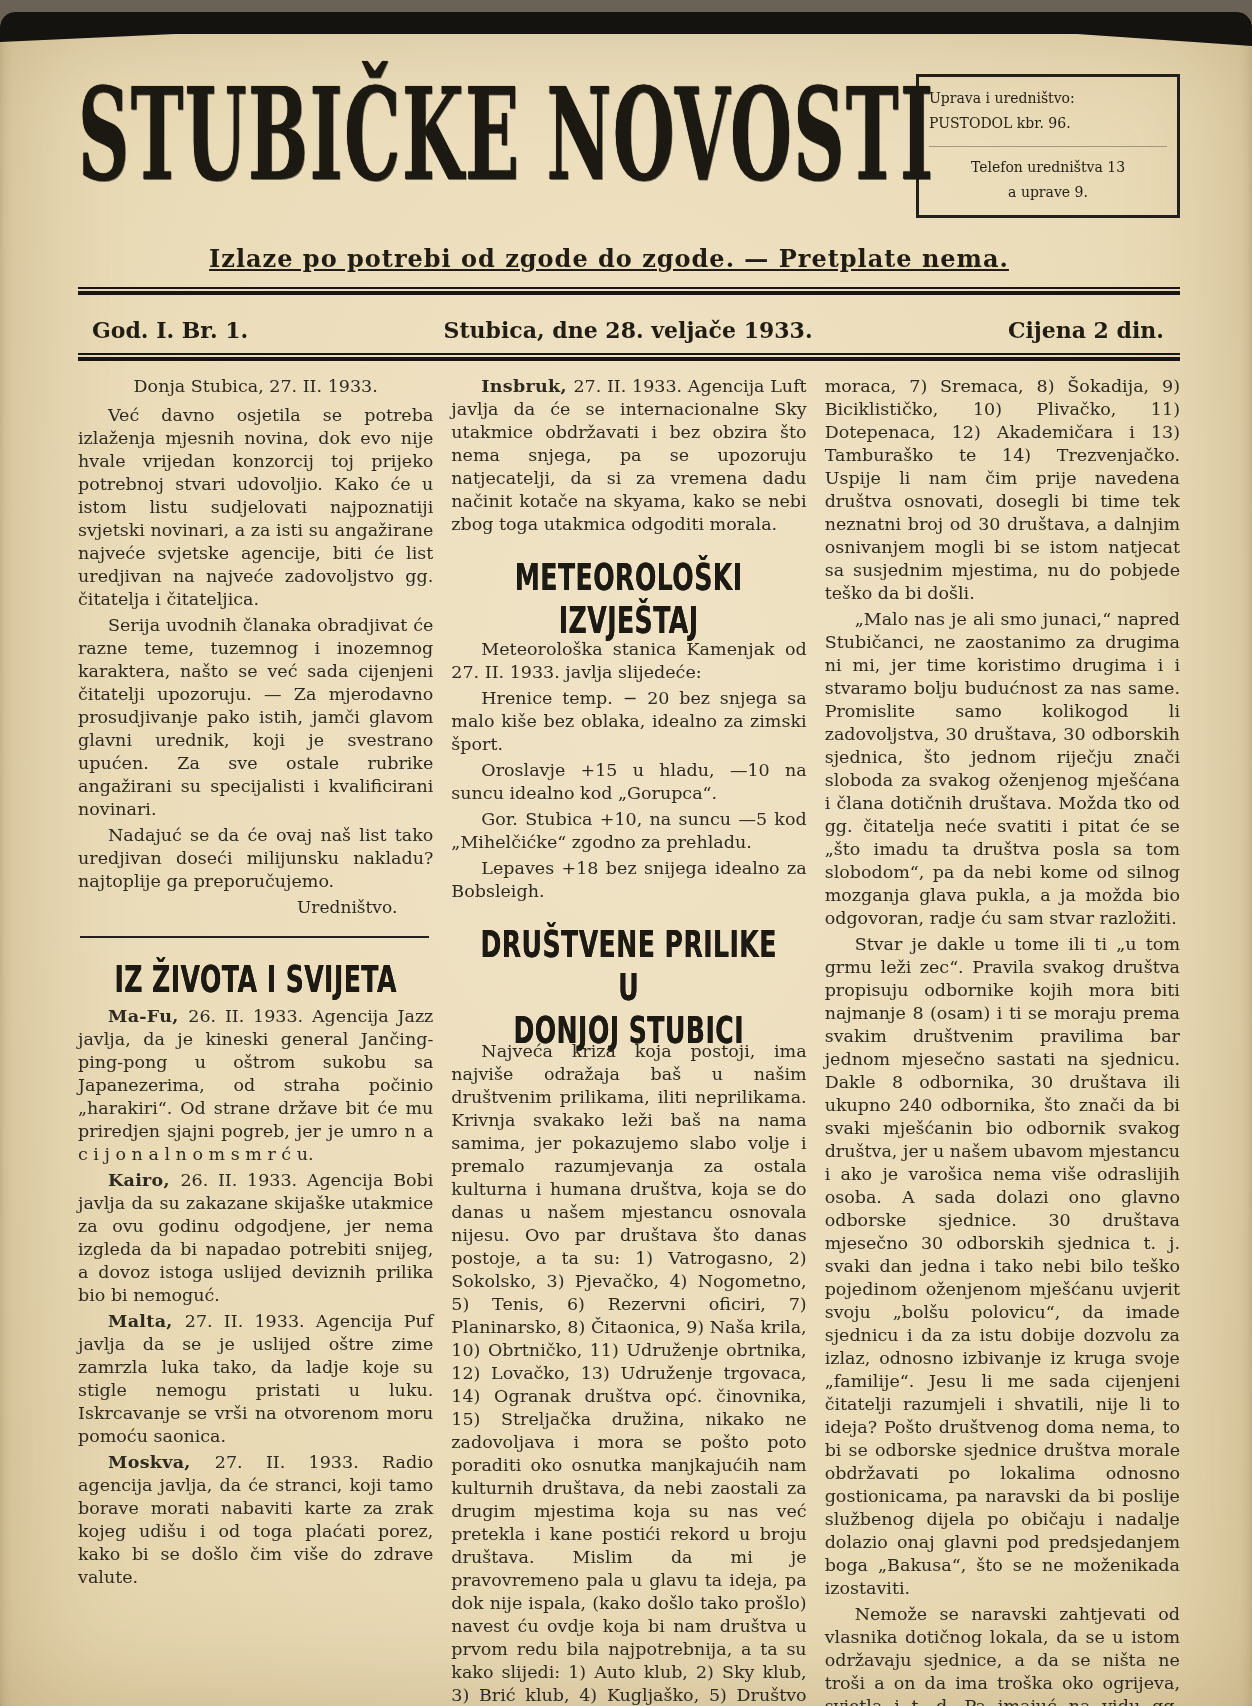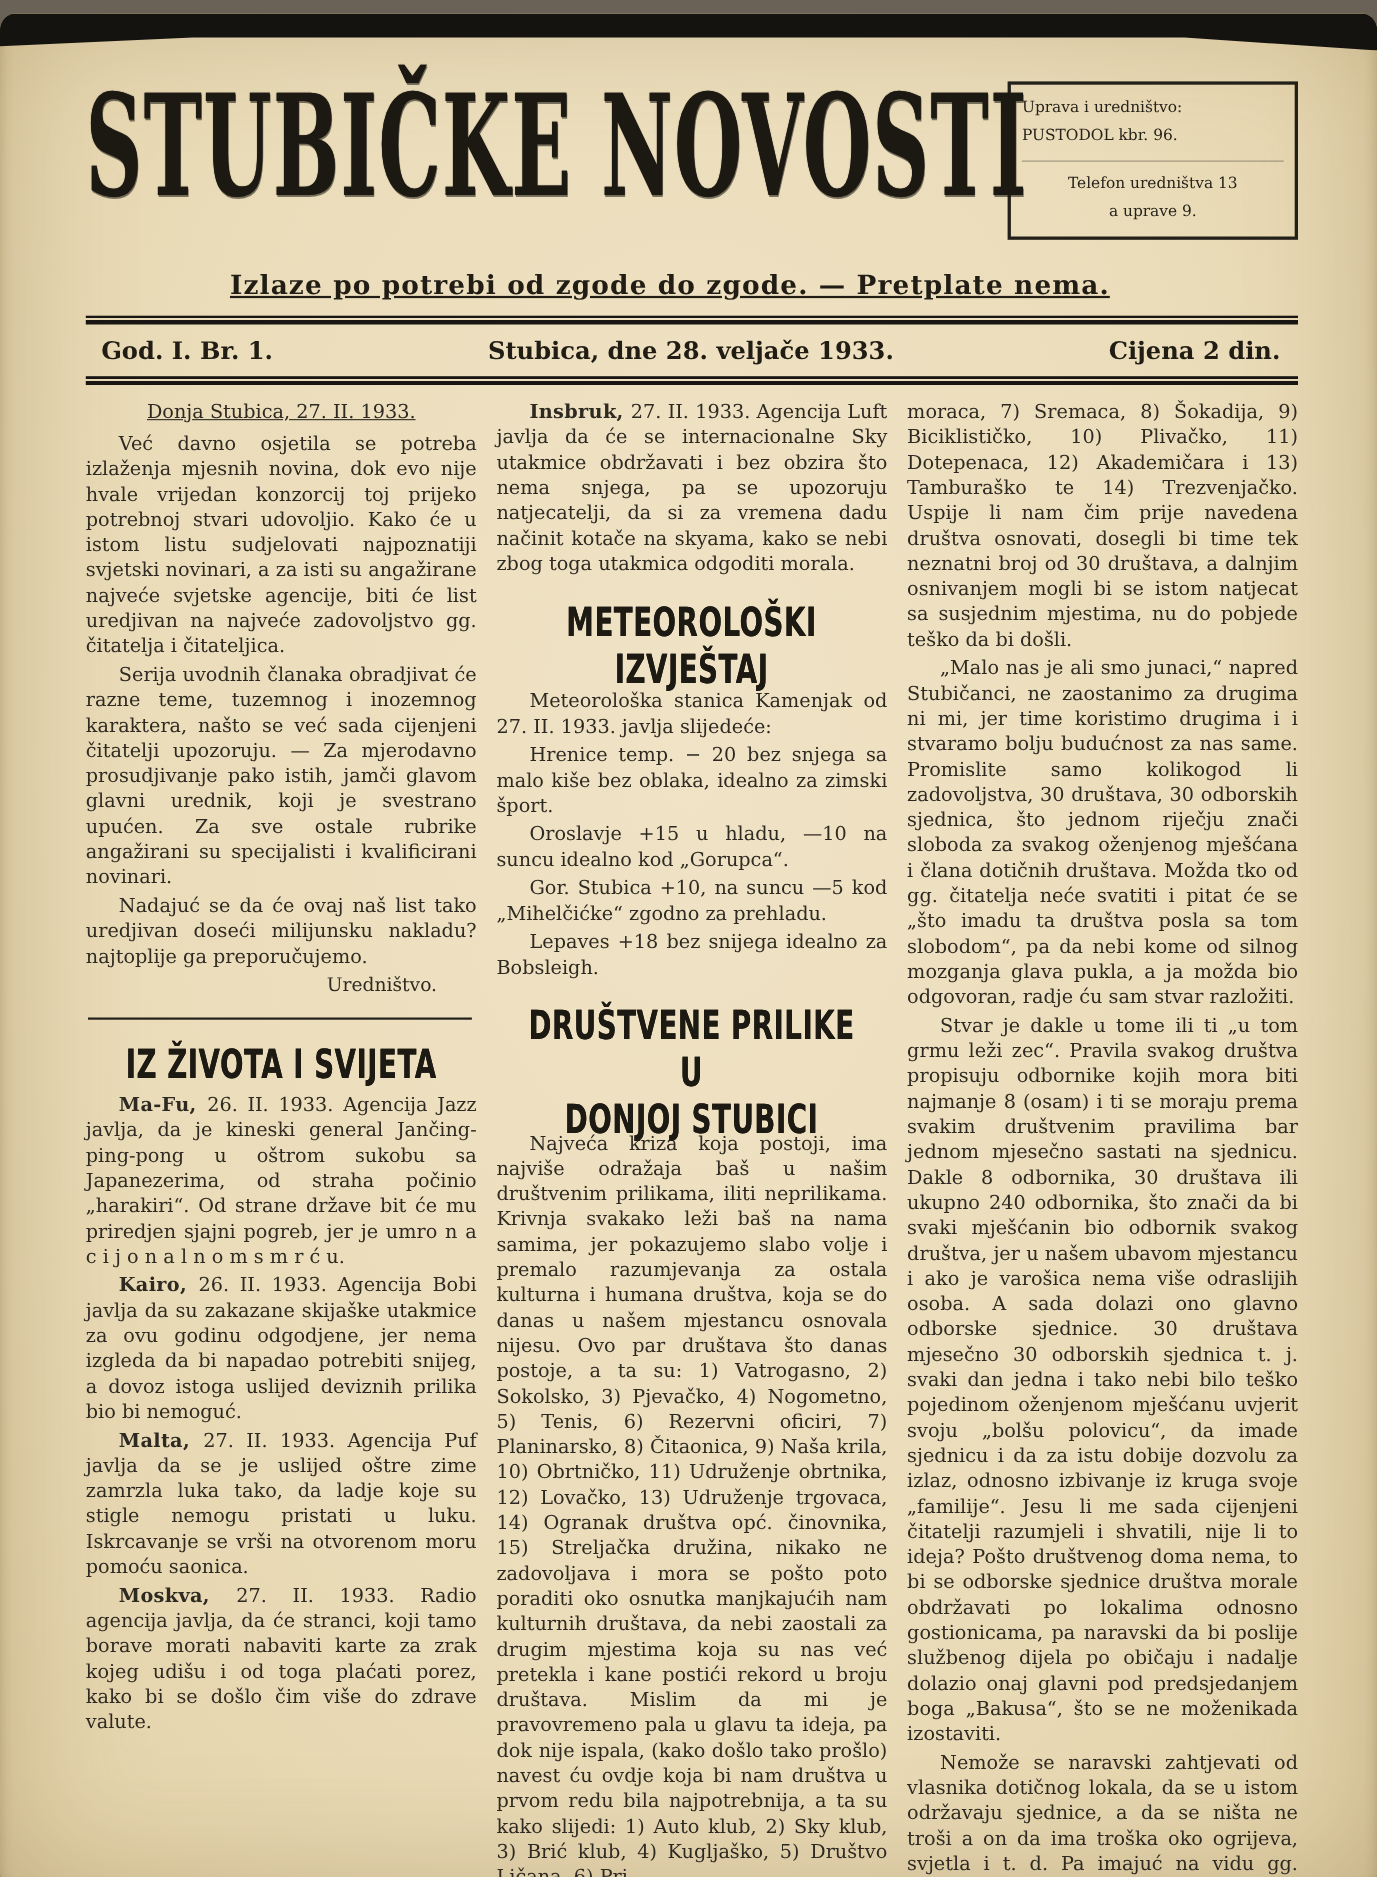--- a/index.html
+++ b/index.html
@@ -46,29 +46,29 @@
   }
 
   
   .rule-heavy{
     height:8px;margin:0;
     background:linear-gradient(to bottom,#181512 0,#181512 2.5px,transparent 2.5px,transparent 4px,#181512 4px,#181512 8px);
   }
   .dateline{
     display:flex;justify-content:space-between;align-items:baseline;
     font-weight:bold;font-size:22px;color:#211d15;
-    padding:11px 16px 10px 14px;
+    padding:22px 16px 10px 14px;
   }
 
   
   .columns{display:flex;gap:18px;margin-top:14px;}
   .col{flex:1;min-width:0;font-size:17.5px;line-height:23px;text-align:justify;}
   .col p{margin:0 0 3px;text-indent:30px;}
   .col p.noindent{text-indent:0;}
-  .p-dateline{text-align:center;text-indent:0 !important;margin-bottom:6px !important;text-decoration:underline;}
+  .p-dateline{text-align:center;text-indent:0 !important;margin-bottom:6px !important;}
   .p-sig{text-align:right;text-indent:0 !important;padding-right:36px;font-size:17px;margin-top:2px !important;}
   .col strong{font-weight:bold;letter-spacing:.3px;}
   .col-rule{height:2px;background:#23201a;margin:17px 4px 15px 2px;}
   h2{
     font-family:"DejaVu Sans", sans-serif;
     font-weight:bold;font-size:30px;line-height:35px;
     text-align:center;color:#1d1a13;
     margin:20px 0 12px;letter-spacing:.5px;
     transform:scale(0.84,1.22);transform-origin:center top;
     text-shadow:0 0 .5px #1d1a13;

